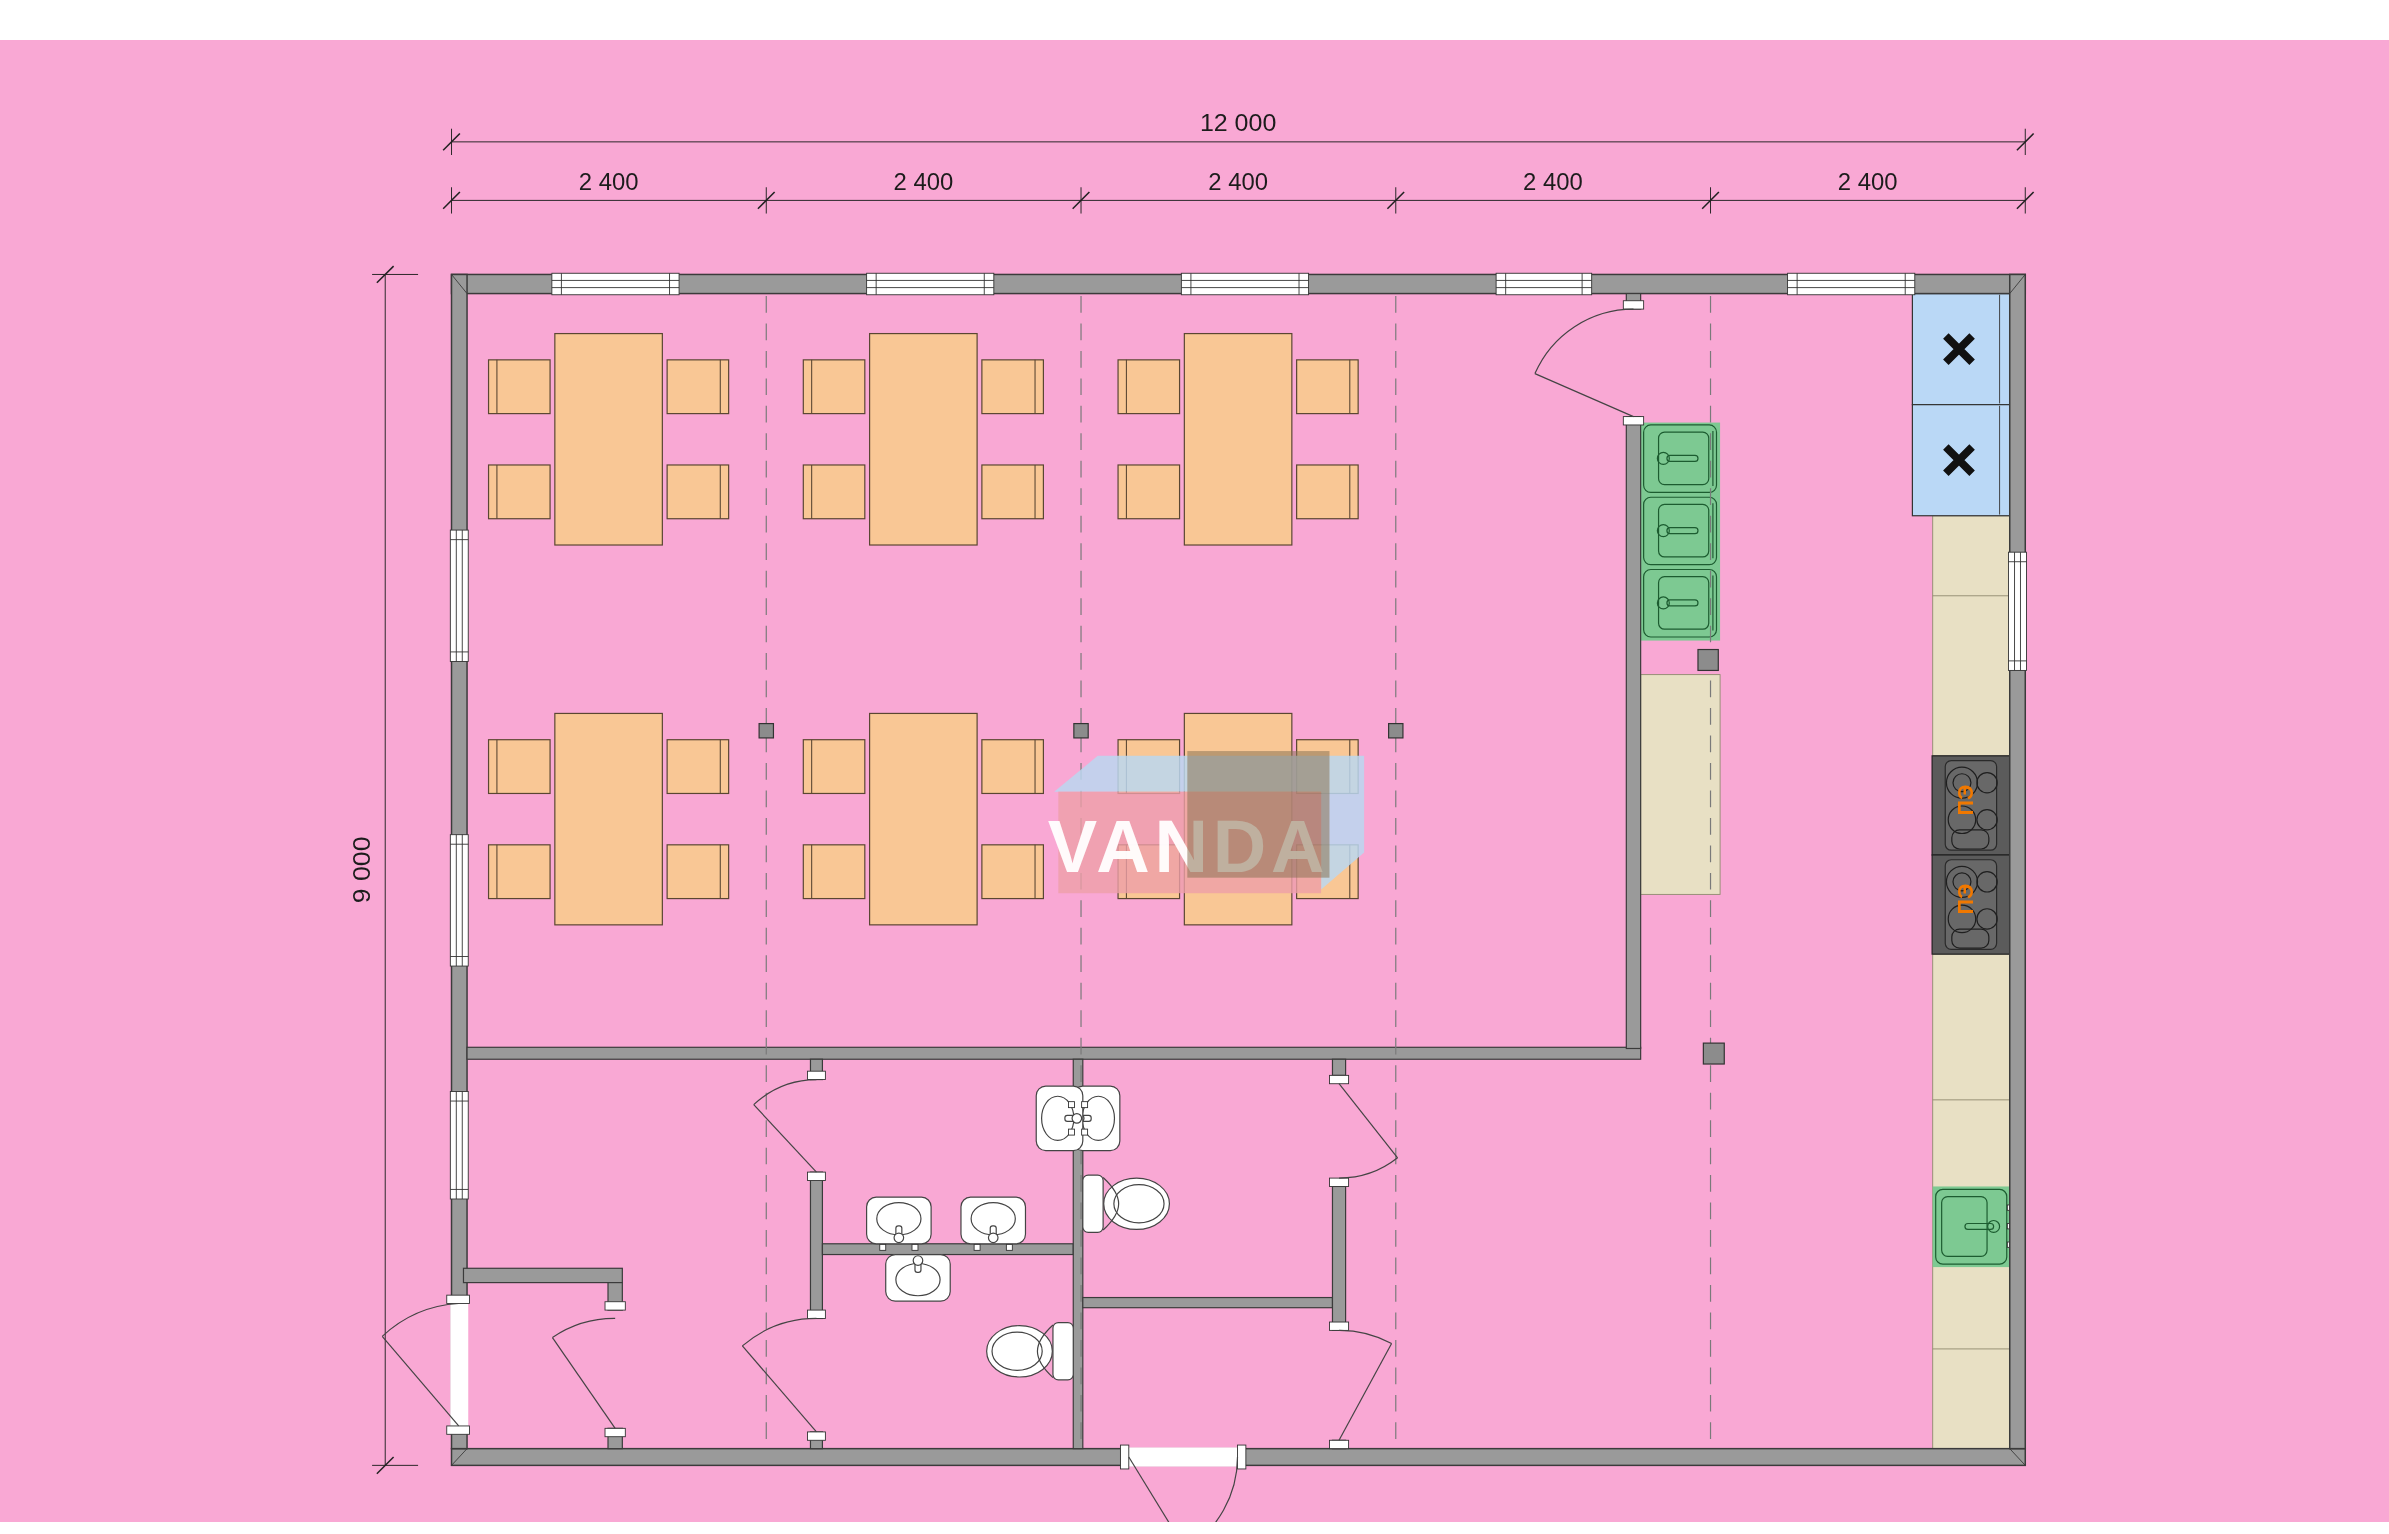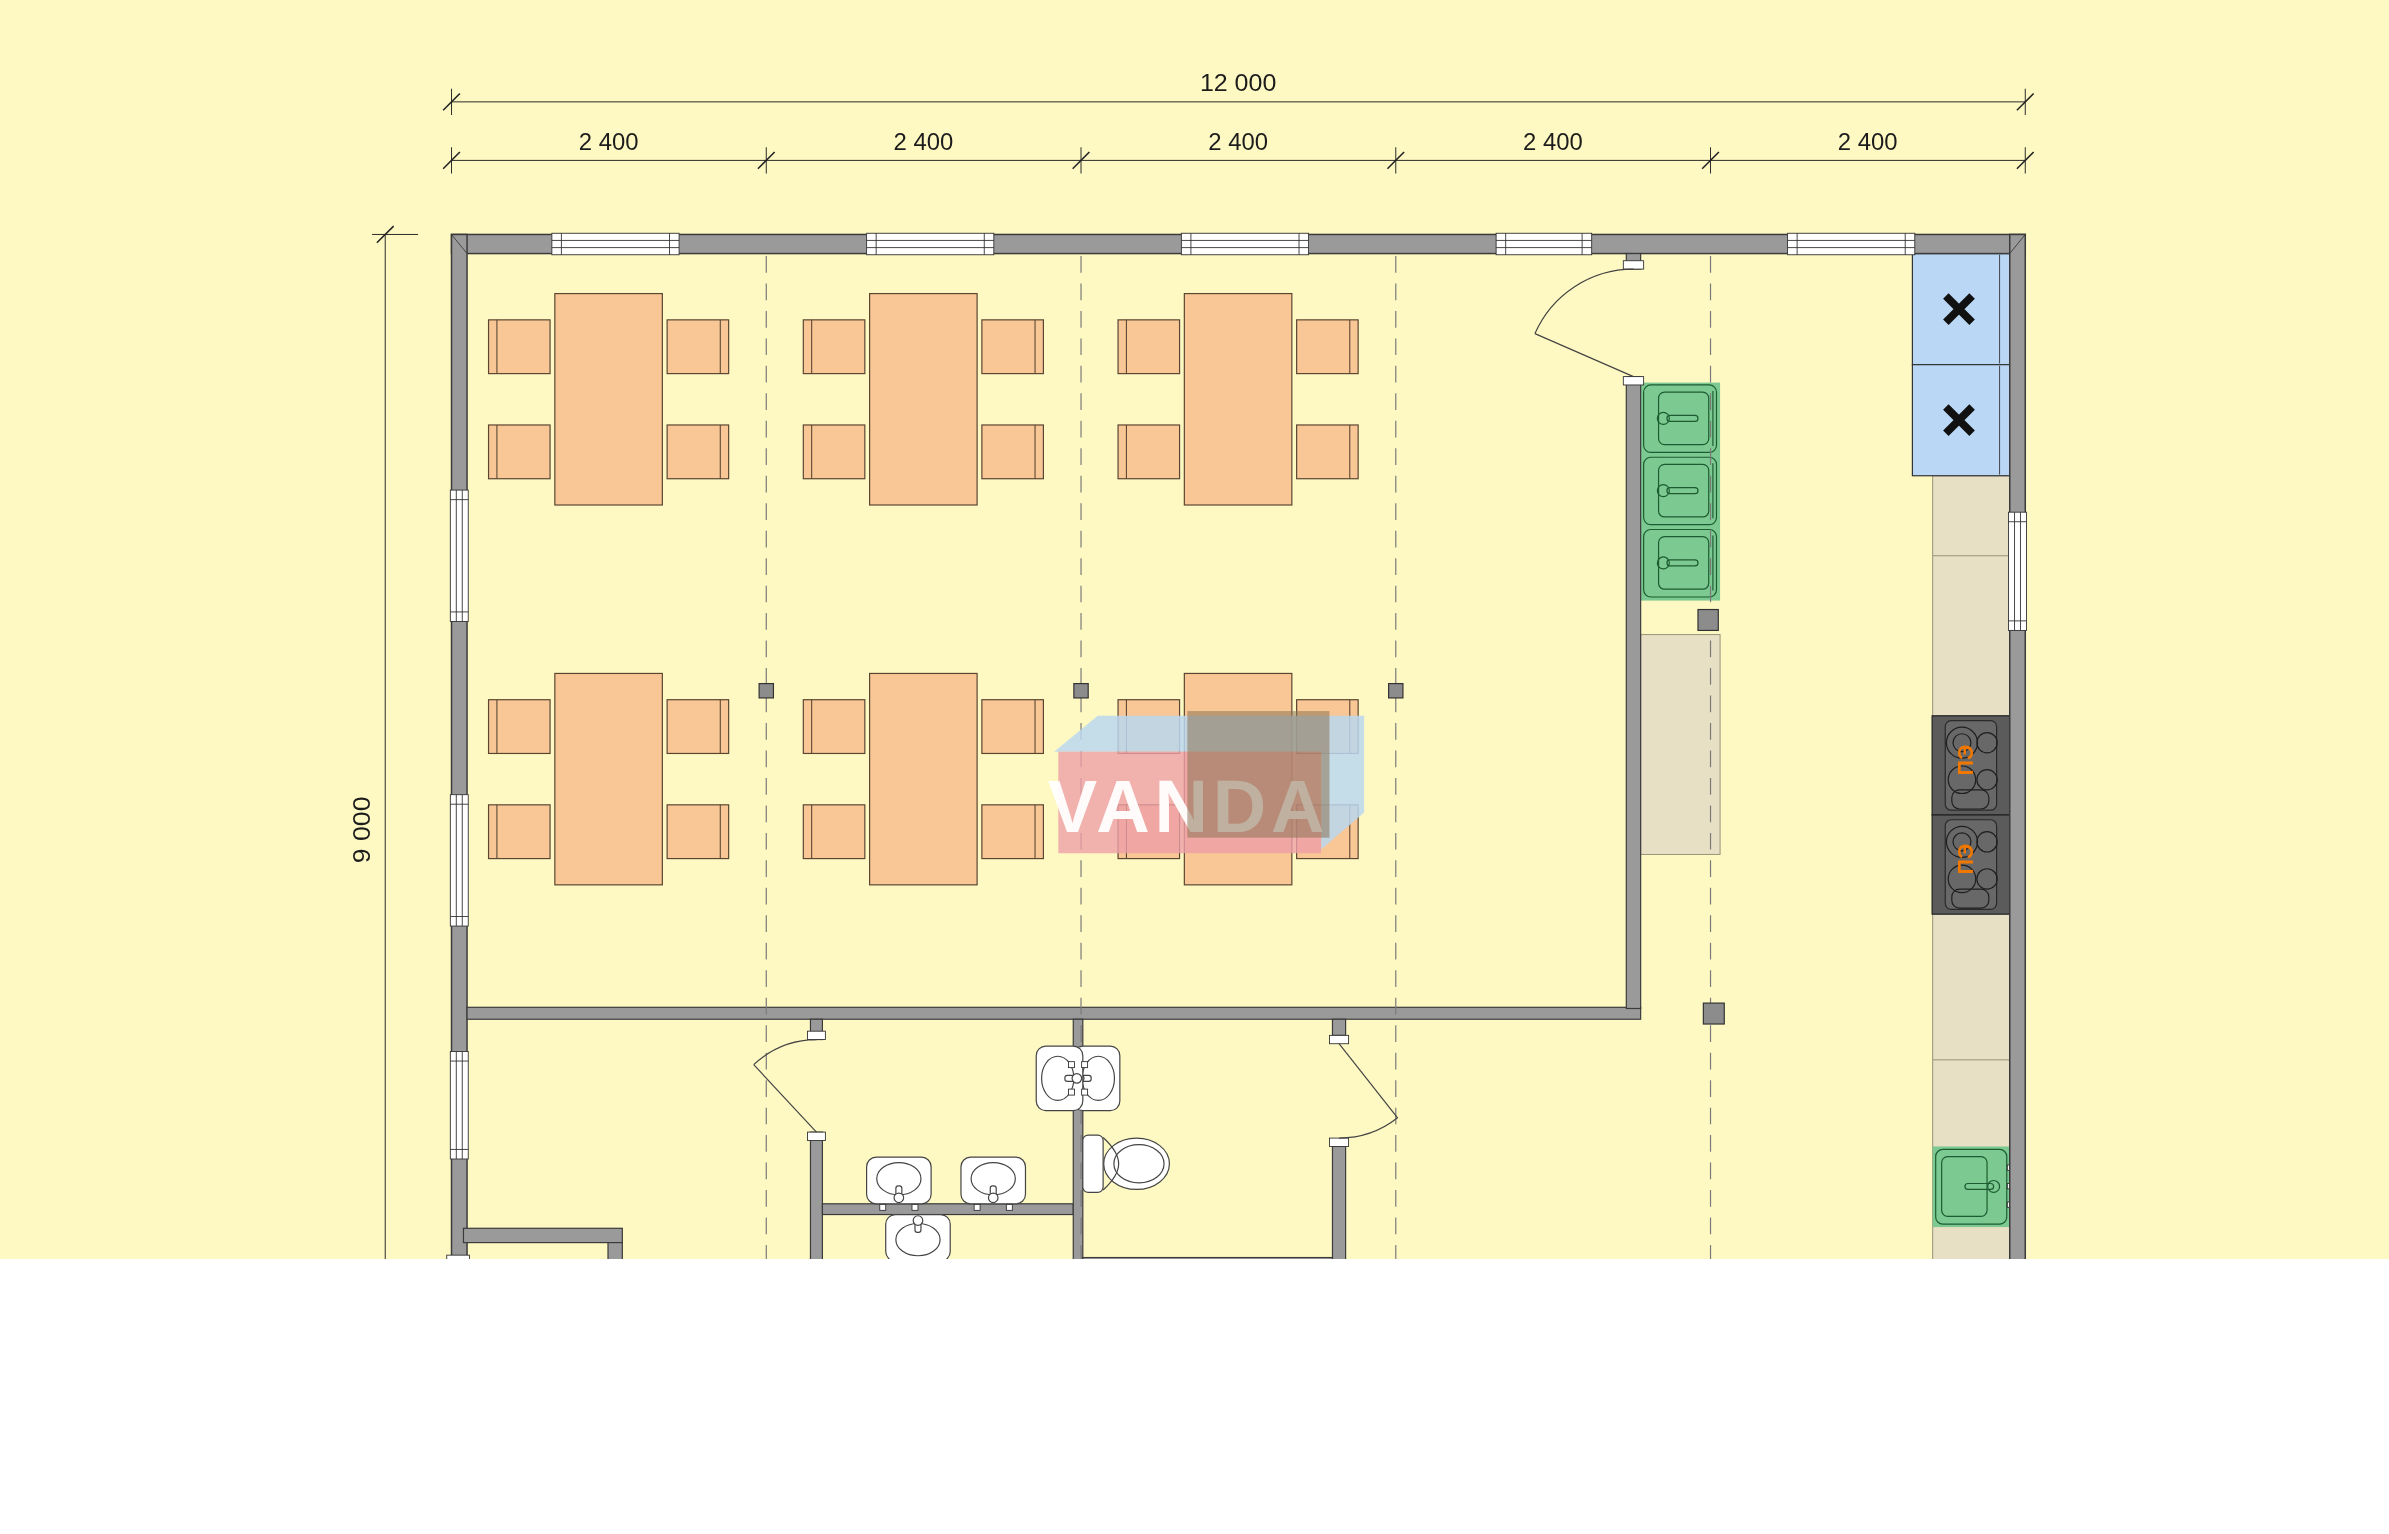--- a/index.html
+++ b/index.html
@@ -1,16 +1,16 @@
 <!DOCTYPE html>
 <html style="font-size:9.6px"><head>
 <meta charset="utf-8">
 <style>
   html,body{margin:0;padding:0;background:#fff;}
-  .stage{width:2389px;height:1259px;position:relative;background:#fef9c3;}
+  .stage{width:2389px;height:1482px;position:relative;background:#f9a8d4;margin-top:40px;}
   svg{display:block;}
   text{font-family:"Liberation Sans", sans-serif;}
   .dim-text{fill:#1c1c1c;font-size:40px;}
   .wall{fill:#9A9A9A;stroke:#3b3b3b;stroke-width:2.5;}
   .wall-thin{fill:#9A9A9A;stroke:#3b3b3b;stroke-width:2;}
   .jamb{fill:#ffffff;stroke:#333;stroke-width:1.5;}
   .doorline{fill:none;stroke:#444;stroke-width:2;}
   .winline{stroke:#333;stroke-width:1.5;}
   .dimline{stroke:#222;stroke-width:1.6;}
   .tick{stroke:#222;stroke-width:2.6;}

